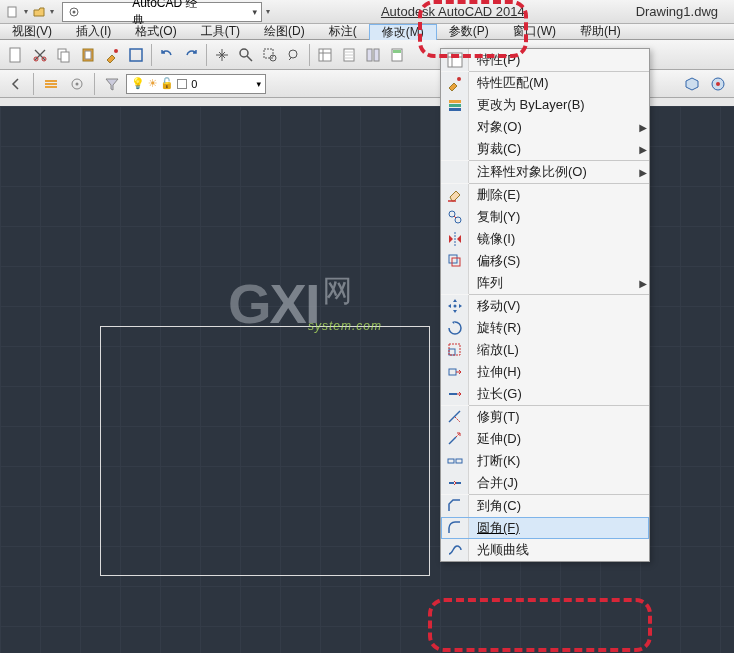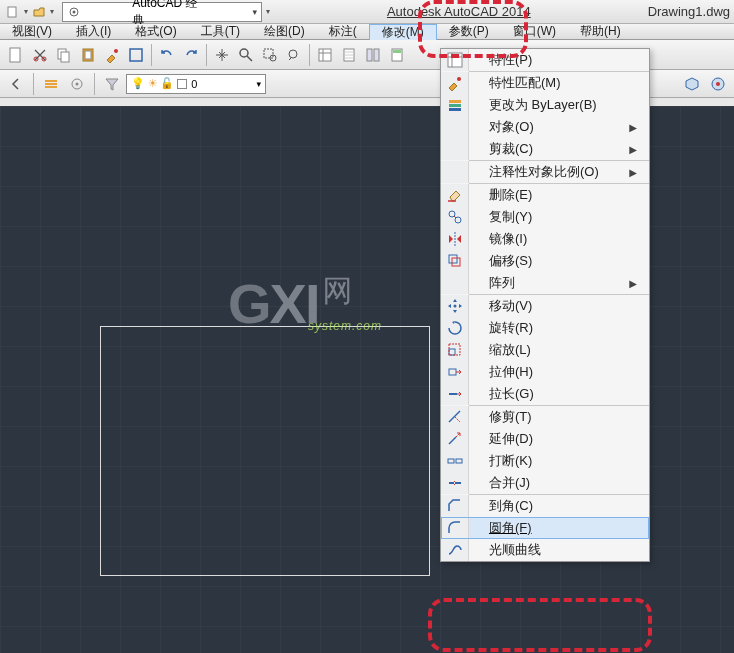--- a/index.html
+++ b/index.html
@@ -6,21 +6,21 @@
 body { width: 734px; height: 653px; overflow: hidden; background: #e8e8e8; position: relative; }
 
 .titlebar { height: 24px; background: linear-gradient(#f4f4f4,#e0e0e0); display:flex; align-items:center; font-size:12px; border-bottom:1px solid #b0b0b0; }
 .titlebar .tb-left { display:flex; align-items:center; gap:2px; padding-left:4px;}
 .titlebar .qat-btn { width:18px; height:18px; border:1px solid transparent; display:flex; align-items:center; justify-content:center; font-size:10px; }
 .titlebar .qat-arrow{font-size:8px;color:#555;}
 .titlebar .ws-combo{height:20px; width:200px; margin-left:6px; display:flex;align-items:center;border:1px solid #8a8a8a;background:#fff;padding:0 4px;font-size:12px;gap:48px;}
 .titlebar .ws-gear{width:14px;height:14px;margin-right:4px;display:flex;align-items:center;justify-content:center;}
 .titlebar .ws-arrow{margin-left:auto;font-size:9px;color:#444;}
 .titlebar .tb-center{flex:1;text-align:center;font-size:13px;color:#333;text-decoration:underline;}
-.titlebar .tb-right{padding-right:4px;font-size:13px;color:#333;}
+.titlebar .tb-right{padding-right:16px;font-size:13px;color:#333;}
 
 .menubar { height:16px; background:linear-gradient(#f4f4f4,#dedede); display:flex; align-items:stretch; border-bottom:1px solid #9a9a9a; font-size:12px; position:relative; z-index:5;}
 .menubar .menu-item{padding:0 12px;display:flex;align-items:center;color:#222;cursor:default;}
 .menubar .menu-item.active{background:#d8e8f8;border:1px solid #7eb4ea;border-bottom:none;margin-bottom:-1px;}
 
 .toolbar{height:30px;background:linear-gradient(#f6f6f6,#e2e2e2);display:flex;align-items:center;border-bottom:1px solid #a8a8a8;gap:0px;padding:0 4px;}
 .tbtn{width:24px;height:24px;display:flex;align-items:center;justify-content:center;border:1px solid transparent;font-size:14px;color:#444;}
 .tsep{width:1px;height:22px;background:#b0b0b0;margin:0 3px;}
 .toolbar2{height:28px;background:linear-gradient(#f6f6f6,#e2e2e2);display:flex;align-items:center;border-bottom:1px solid #a8a8a8;gap:2px;padding:0 4px;}
 .layercombo{height:20px;width:140px;border:1px solid #8a8a8a;background:#fff;display:flex;align-items:center;font-size:11px;padding:0 4px;}
@@ -33,21 +33,21 @@
  linear-gradient(90deg,#343c48 1px,transparent 1px);
  background-size:40px 40px;}
 .rect{position:absolute;left:100px;top:220px;width:330px;height:250px;border:1px solid #dcdcdc;}
 .watermark{position:absolute;left:228px;top:165px;display:flex;align-items:flex-start;color:#9aa0a8;opacity:0.72;pointer-events:none;font-family:Arial;}
 .watermark .big{font-size:56px;font-weight:bold;letter-spacing:-2px;}
 .watermark .big .g{color:#888e96;}
 .watermark .wtext{font-size:30px;margin-left:4px;}
 .watermark .sub{position:absolute;top:48px;left:80px;font-size:12px;color:#bef264;letter-spacing:1px;font-style:italic;}
 
 .dropdown{position:absolute;left:440px;top:48px;width:210px;background:#f5f5f5;border:1px solid #9a9a9a;box-shadow:2px 2px 6px rgba(0,0,0,0.25);font-size:13px;z-index:10;}
-.dd-item{height:22px;display:flex;align-items:center;padding-right:12px;position:relative;cursor:default;gap:12px;}
+.dd-item{height:22px;display:flex;align-items:center;padding-right:2px;position:relative;cursor:default;}
 .dd-item .iconcol{width:28px;height:100%;display:flex;align-items:center;justify-content:center;border-right:1px solid #d4d4d4;background:#eceef0;color:#555;font-size:13px;}
 .dd-item .lbl{padding-left:8px;color:#222;flex:1;}
 .dd-item .sub-arrow{font-size:10px;color:#444;}
 .dd-sep{height:1px;background:#c8c8c8;margin-left:28px;}
 .dd-item.hl{background:#d8e8f8;outline:1px solid #7eb4ea;outline-offset:-1px;text-decoration:underline;}
 
 .highlight-box{position:absolute;border:4px dashed #d72638;border-radius:16px;z-index:20;pointer-events:none;}
 .hl1{left:418px;top:0px;width:110px;height:58px;}
 .hl2{left:428px;top:598px;width:224px;height:54px;}
 

